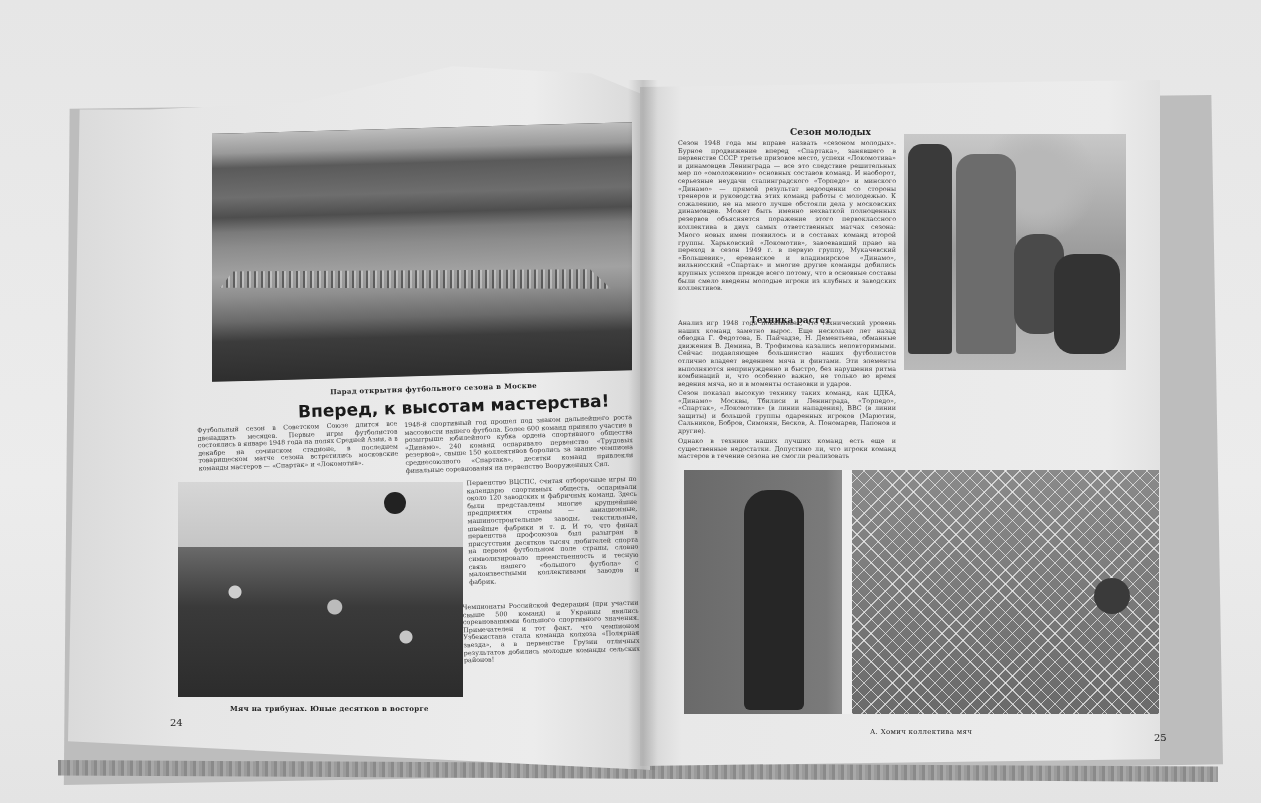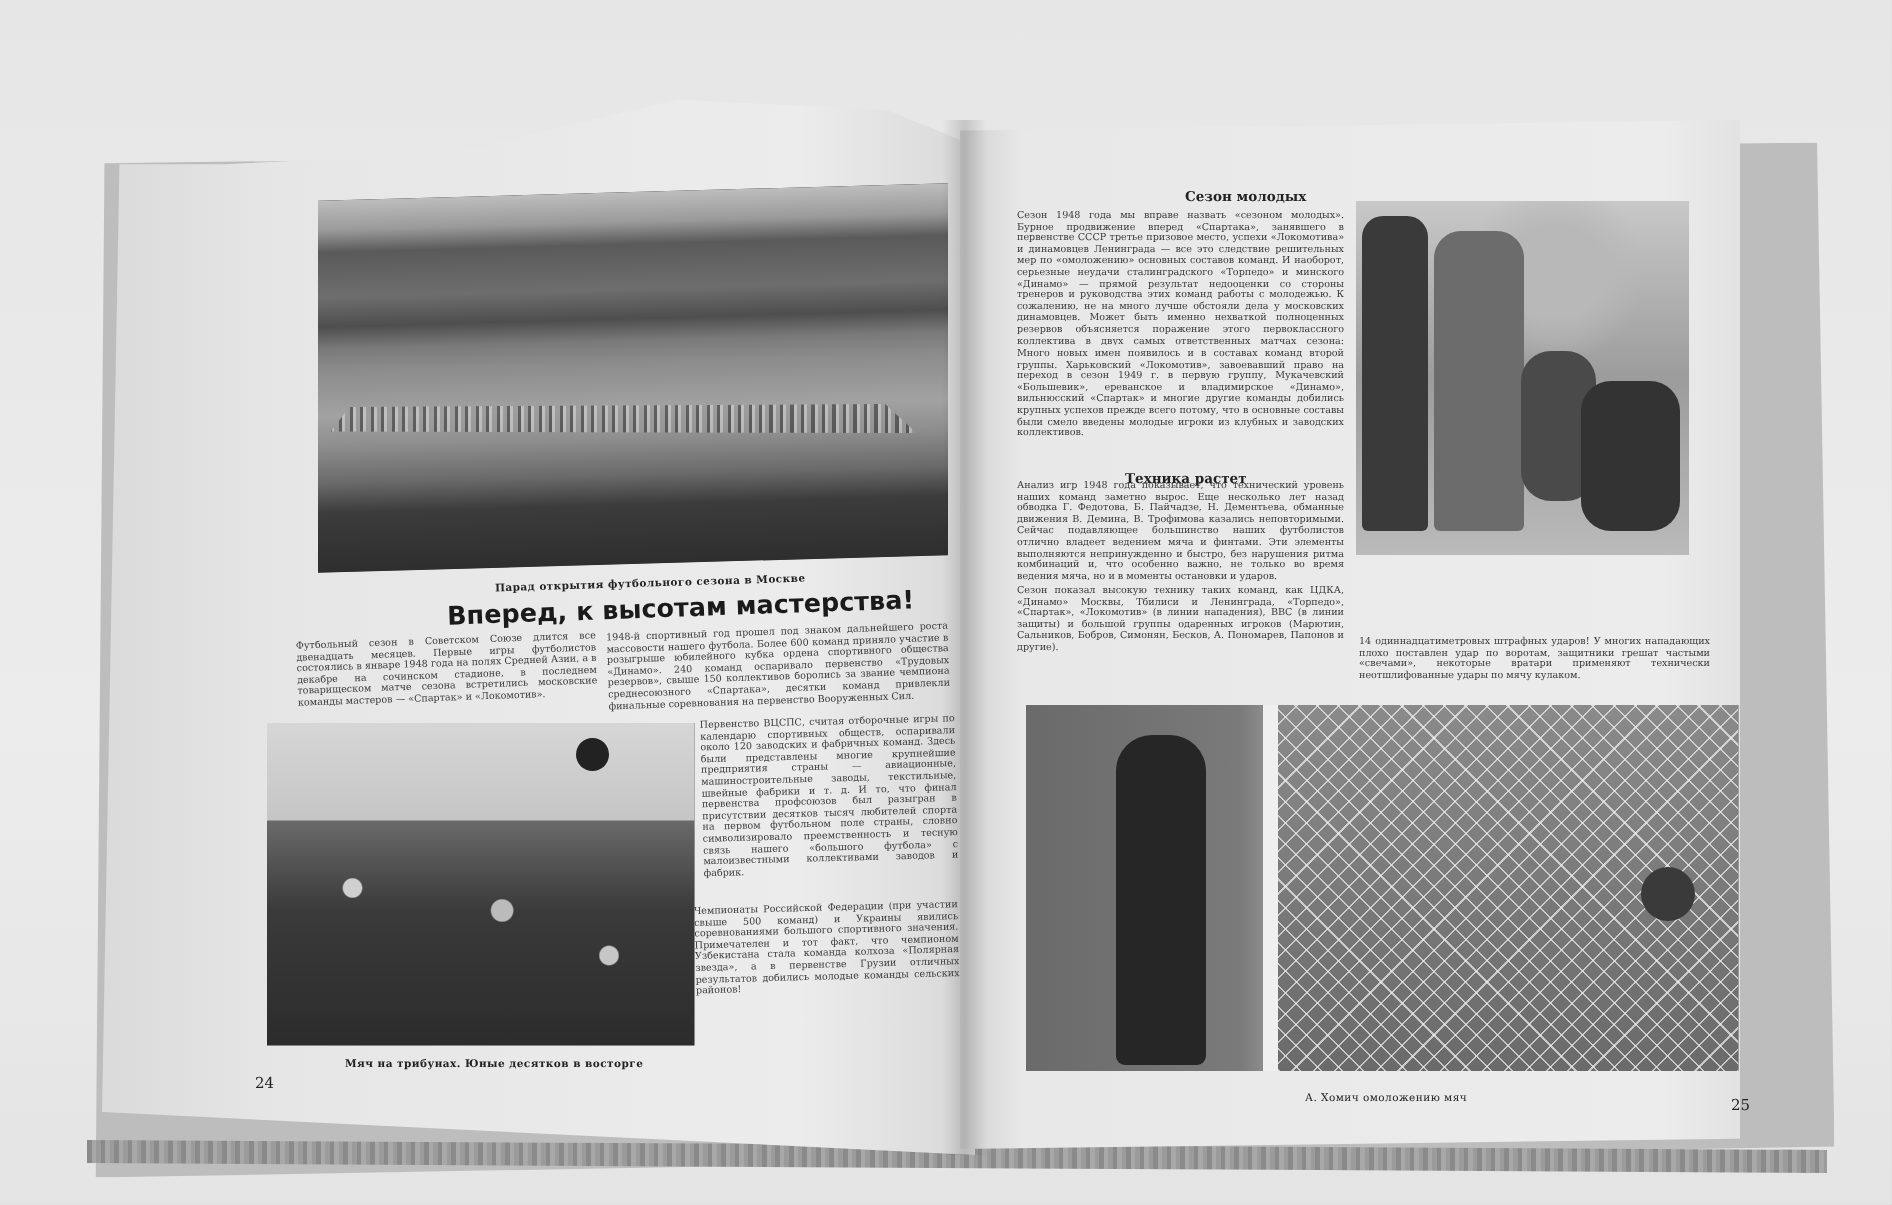--- a/index.html
+++ b/index.html
@@ -64,32 +64,32 @@
   <div class="page-right"></div>
   <div class="spine-shadow"></div>
 
   <div class="section-title" style="left:748px;top:127px;padding-left:42px;">Сезон молодых</div>
   <div class="col" style="left:678px;top:140px;width:218px;height:90px;">Сезон 1948 года мы вправе назвать «сезоном молодых». Бурное продвижение вперед «Спартака», занявшего в первенстве СССР третье призовое место, успехи «Локомотива» и динамовцев Ленинграда — все это следствие решительных мер по «омоложению» основных составов команд. И наоборот, серьезные неудачи сталинградского «Торпедо» и минского «Динамо» — прямой результат недооценки со стороны тренеров и руководства этих команд работы с молодежью. К сожалению, не на много лучше обстояли дела у московских динамовцев. Может быть именно нехваткой полноценных резервов объясняется поражение этого первоклассного коллектива в двух самых ответственных матчах сезона: решающей игре на первенство страны и 210-минутном полуфинальном матче на «Кубок СССР».</div>
   <div class="col" style="left:678px;top:232px;width:218px;height:70px;">Много новых имен появилось и в составах команд второй группы. Харьковский «Локомотив», завоевавший право на переход в сезон 1949 г. в первую группу, Мукачевский «Большевик», ереванское и владимирское «Динамо», вильнюсский «Спартак» и многие другие команды добились крупных успехов прежде всего потому, что в основные составы были смело введены молодые игроки из клубных и заводских коллективов.</div>
 
   <div class="section-title" style="left:750px;top:315px;">Техника растет</div>
   <div class="col" style="left:678px;top:320px;width:218px;height:68px;">Анализ игр 1948 года показывает, что технический уровень наших команд заметно вырос. Еще несколько лет назад обводка Г. Федотова, Б. Пайчадзе, Н. Дементьева, обманные движения В. Демина, В. Трофимова казались неповторимыми. Сейчас подавляющее большинство наших футболистов отлично владеет ведением мяча и финтами. Эти элементы выполняются непринужденно и быстро, без нарушения ритма комбинаций и, что особенно важно, не только во время ведения мяча, но и в моменты остановки и ударов.</div>
   <div class="col" style="left:678px;top:390px;width:218px;height:46px;">Сезон показал высокую технику таких команд, как ЦДКА, «Динамо» Москвы, Тбилиси и Ленинграда, «Торпедо», «Спартак», «Локомотив» (в линии нападения), ВВС (в линии защиты) и большой группы одаренных игроков (Марютин, Сальников, Бобров, Симонян, Бесков, А. Пономарев, Папонов и другие).</div>
+  <div class="col" style="left:678px;top:438px;width:218px;height:24px;">Однако в технике наших лучших команд есть еще и существенные недостатки. Допустимо ли, что игроки команд мастеров в течение сезона не смогли реализовать</div>
 
   <div class="photo" style="left:904px;top:134px;width:222px;height:236px;background:#8a8a8a;">
     <div class="tex" style="background:radial-gradient(circle at 60% 20%,#b8b8b8 0 30px,transparent 60px),linear-gradient(180deg,#c8c8c8 0%,#9c9c9c 50%,#bababa 100%);"></div>
     <div style="position:absolute;left:4px;top:10px;width:44px;height:210px;background:#3a3a3a;border-radius:14px 14px 4px 4px;"></div>
     <div style="position:absolute;left:52px;top:20px;width:60px;height:200px;background:#6c6c6c;border-radius:18px 18px 4px 4px;"></div>
     <div style="position:absolute;left:110px;top:100px;width:50px;height:100px;background:#4a4a4a;border-radius:20px;"></div>
     <div style="position:absolute;left:150px;top:120px;width:66px;height:100px;background:#333;border-radius:20px;"></div>
   </div>
-  <div class="col" style="left:906px;top:424px;width:234px;height:36px;">14 одиннадцатиметровых штрафных ударов! У многих нападающих плохо поставлен удар по воротам, защитники грешат частыми «свечами», некоторые вратари применяют технически неотшлифованные удары по мячу кулаком.</div>
 
   <div class="photo" style="left:684px;top:470px;width:475px;height:244px;background:#5a5a5a;">
     <div class="tex" style="background:linear-gradient(90deg,#6a6a6a 0%,#7a7a7a 30%,#9a9a9a 36%,#c4c4c4 40%,#b0b0b0 100%);"></div>
     <div style="position:absolute;left:60px;top:20px;width:60px;height:220px;background:#262626;border-radius:24px 24px 6px 6px;"></div>
     <div style="position:absolute;left:158px;top:0;width:10px;height:244px;background:#efefef;"></div>
     <div class="tex" style="left:168px;background:repeating-linear-gradient(45deg,rgba(240,240,240,.7) 0 1px,transparent 1px 10px),repeating-linear-gradient(-45deg,rgba(240,240,240,.7) 0 1px,transparent 1px 10px),linear-gradient(180deg,#8a8a8a,#6a6a6a);"></div>
     <div style="position:absolute;left:410px;top:108px;width:36px;height:36px;border-radius:50%;background:#3a3a3a;"></div>
   </div>
-  <div class="caption" style="left:870px;top:728px;font-weight:normal;">А. Хомич омоложению мяч</div>
+  <div class="caption" style="left:870px;top:728px;font-weight:normal;">А. Хомич коллектива мяч</div>
   <div class="pnum" style="left:1154px;top:732px;">25</div>
 </div>
 
 </body></html>

